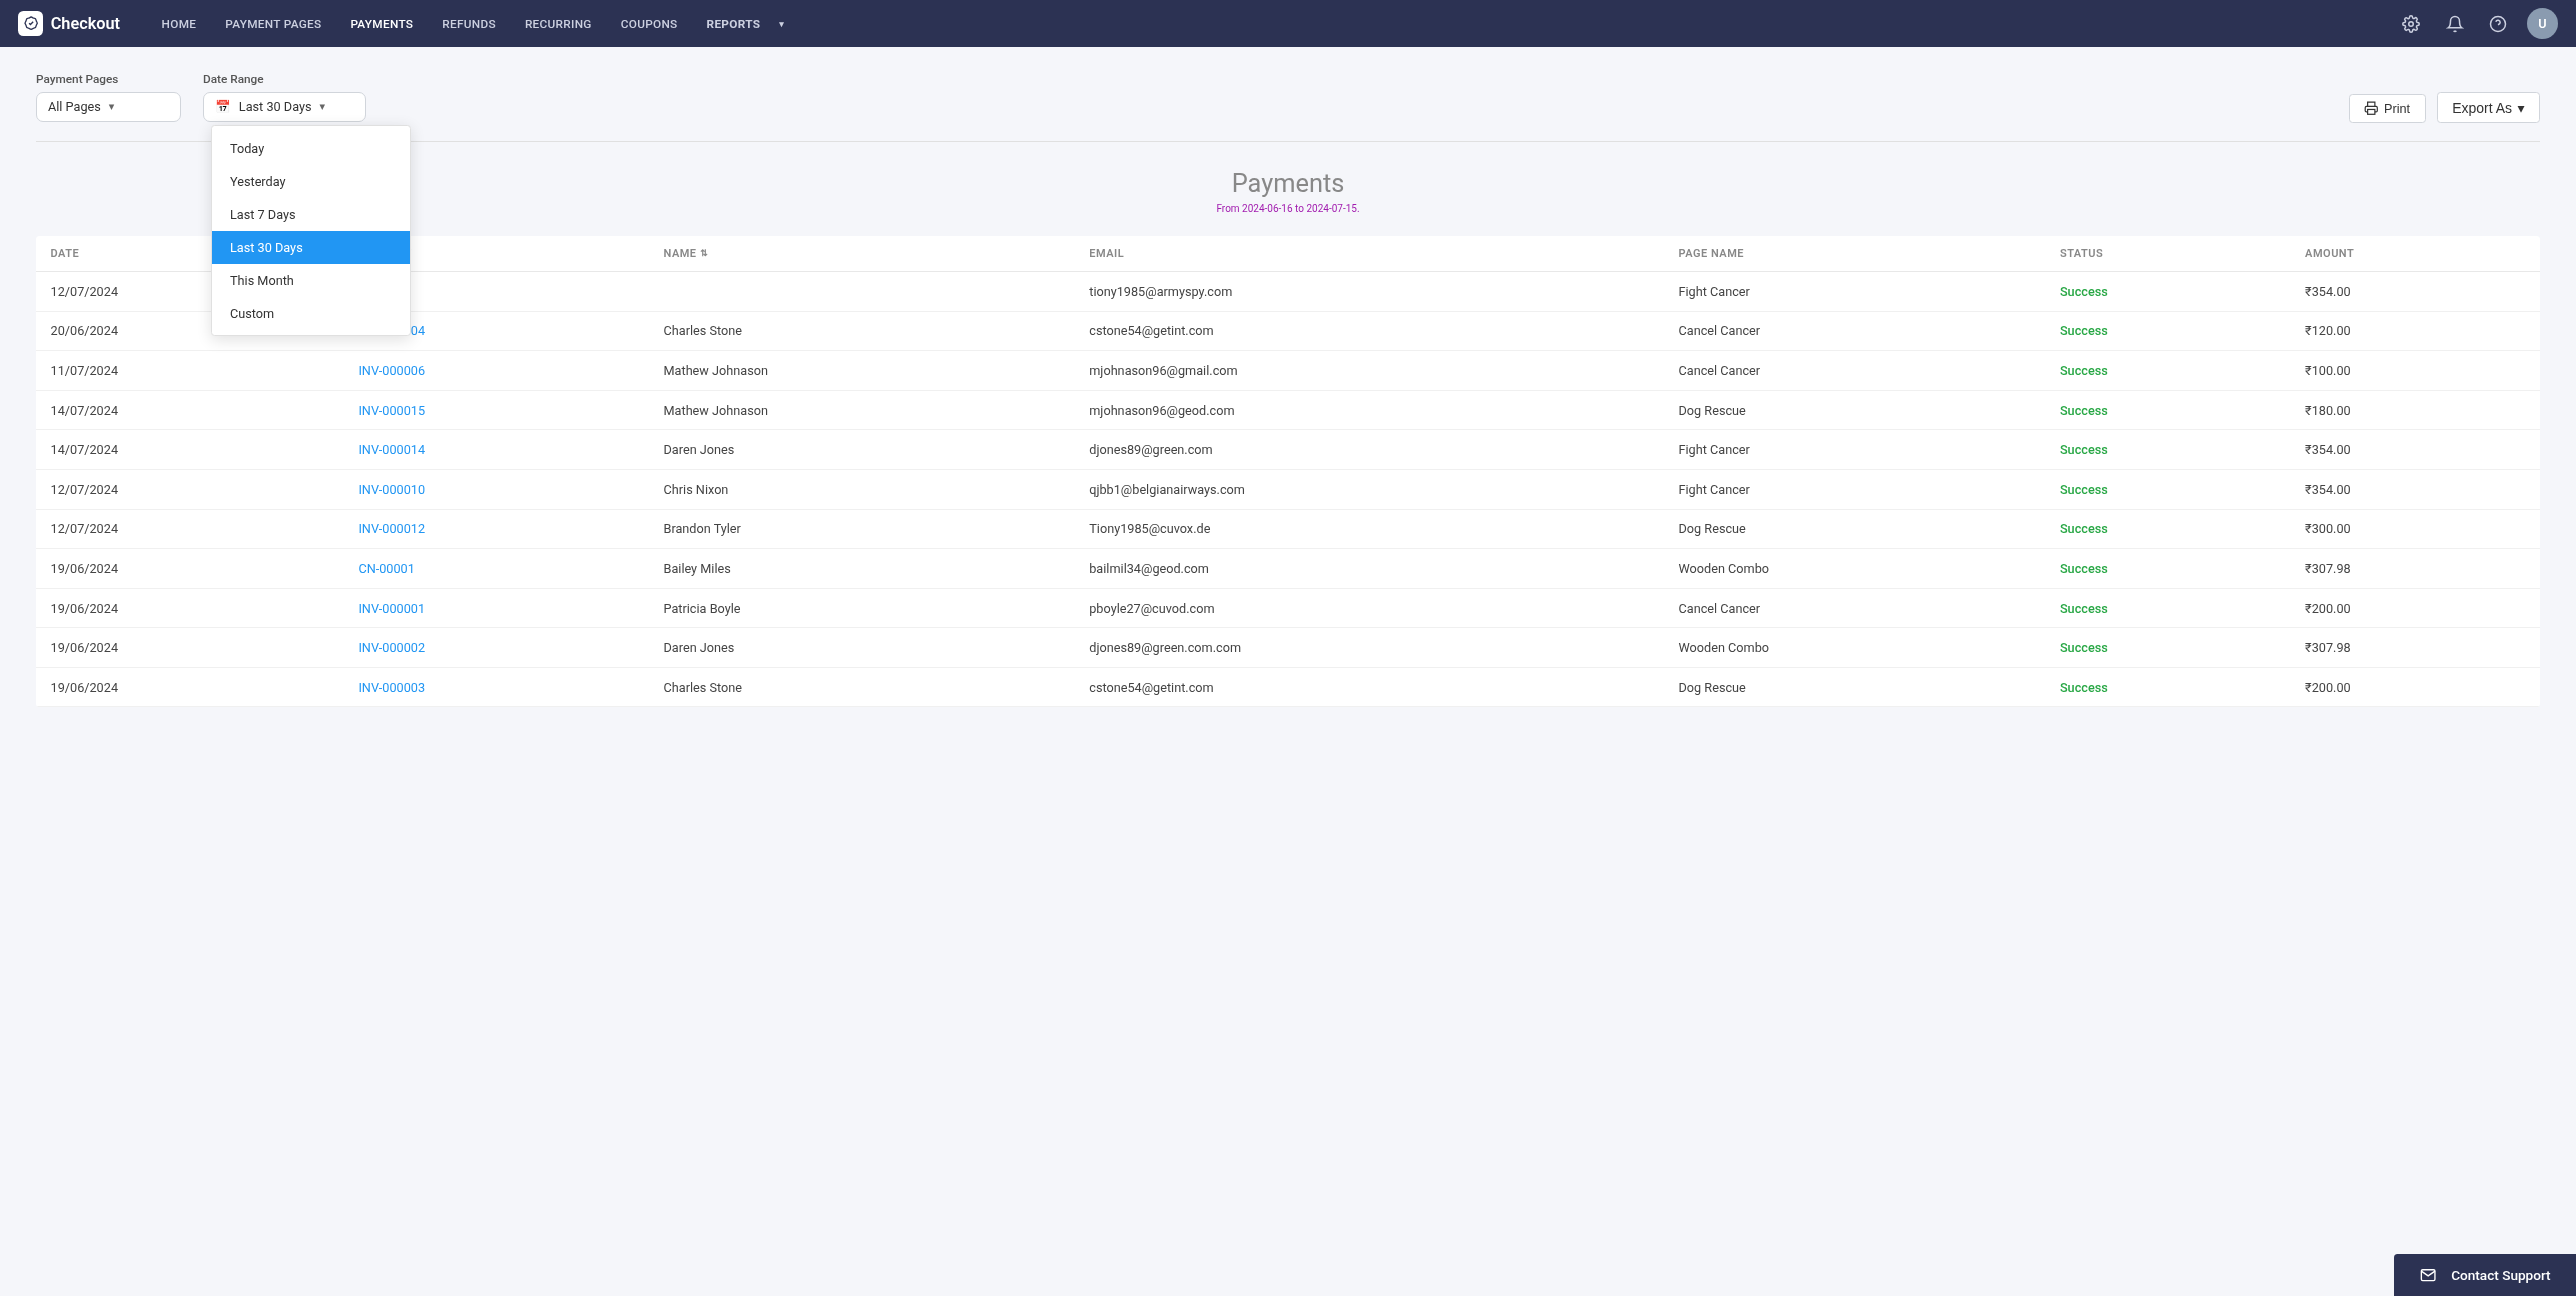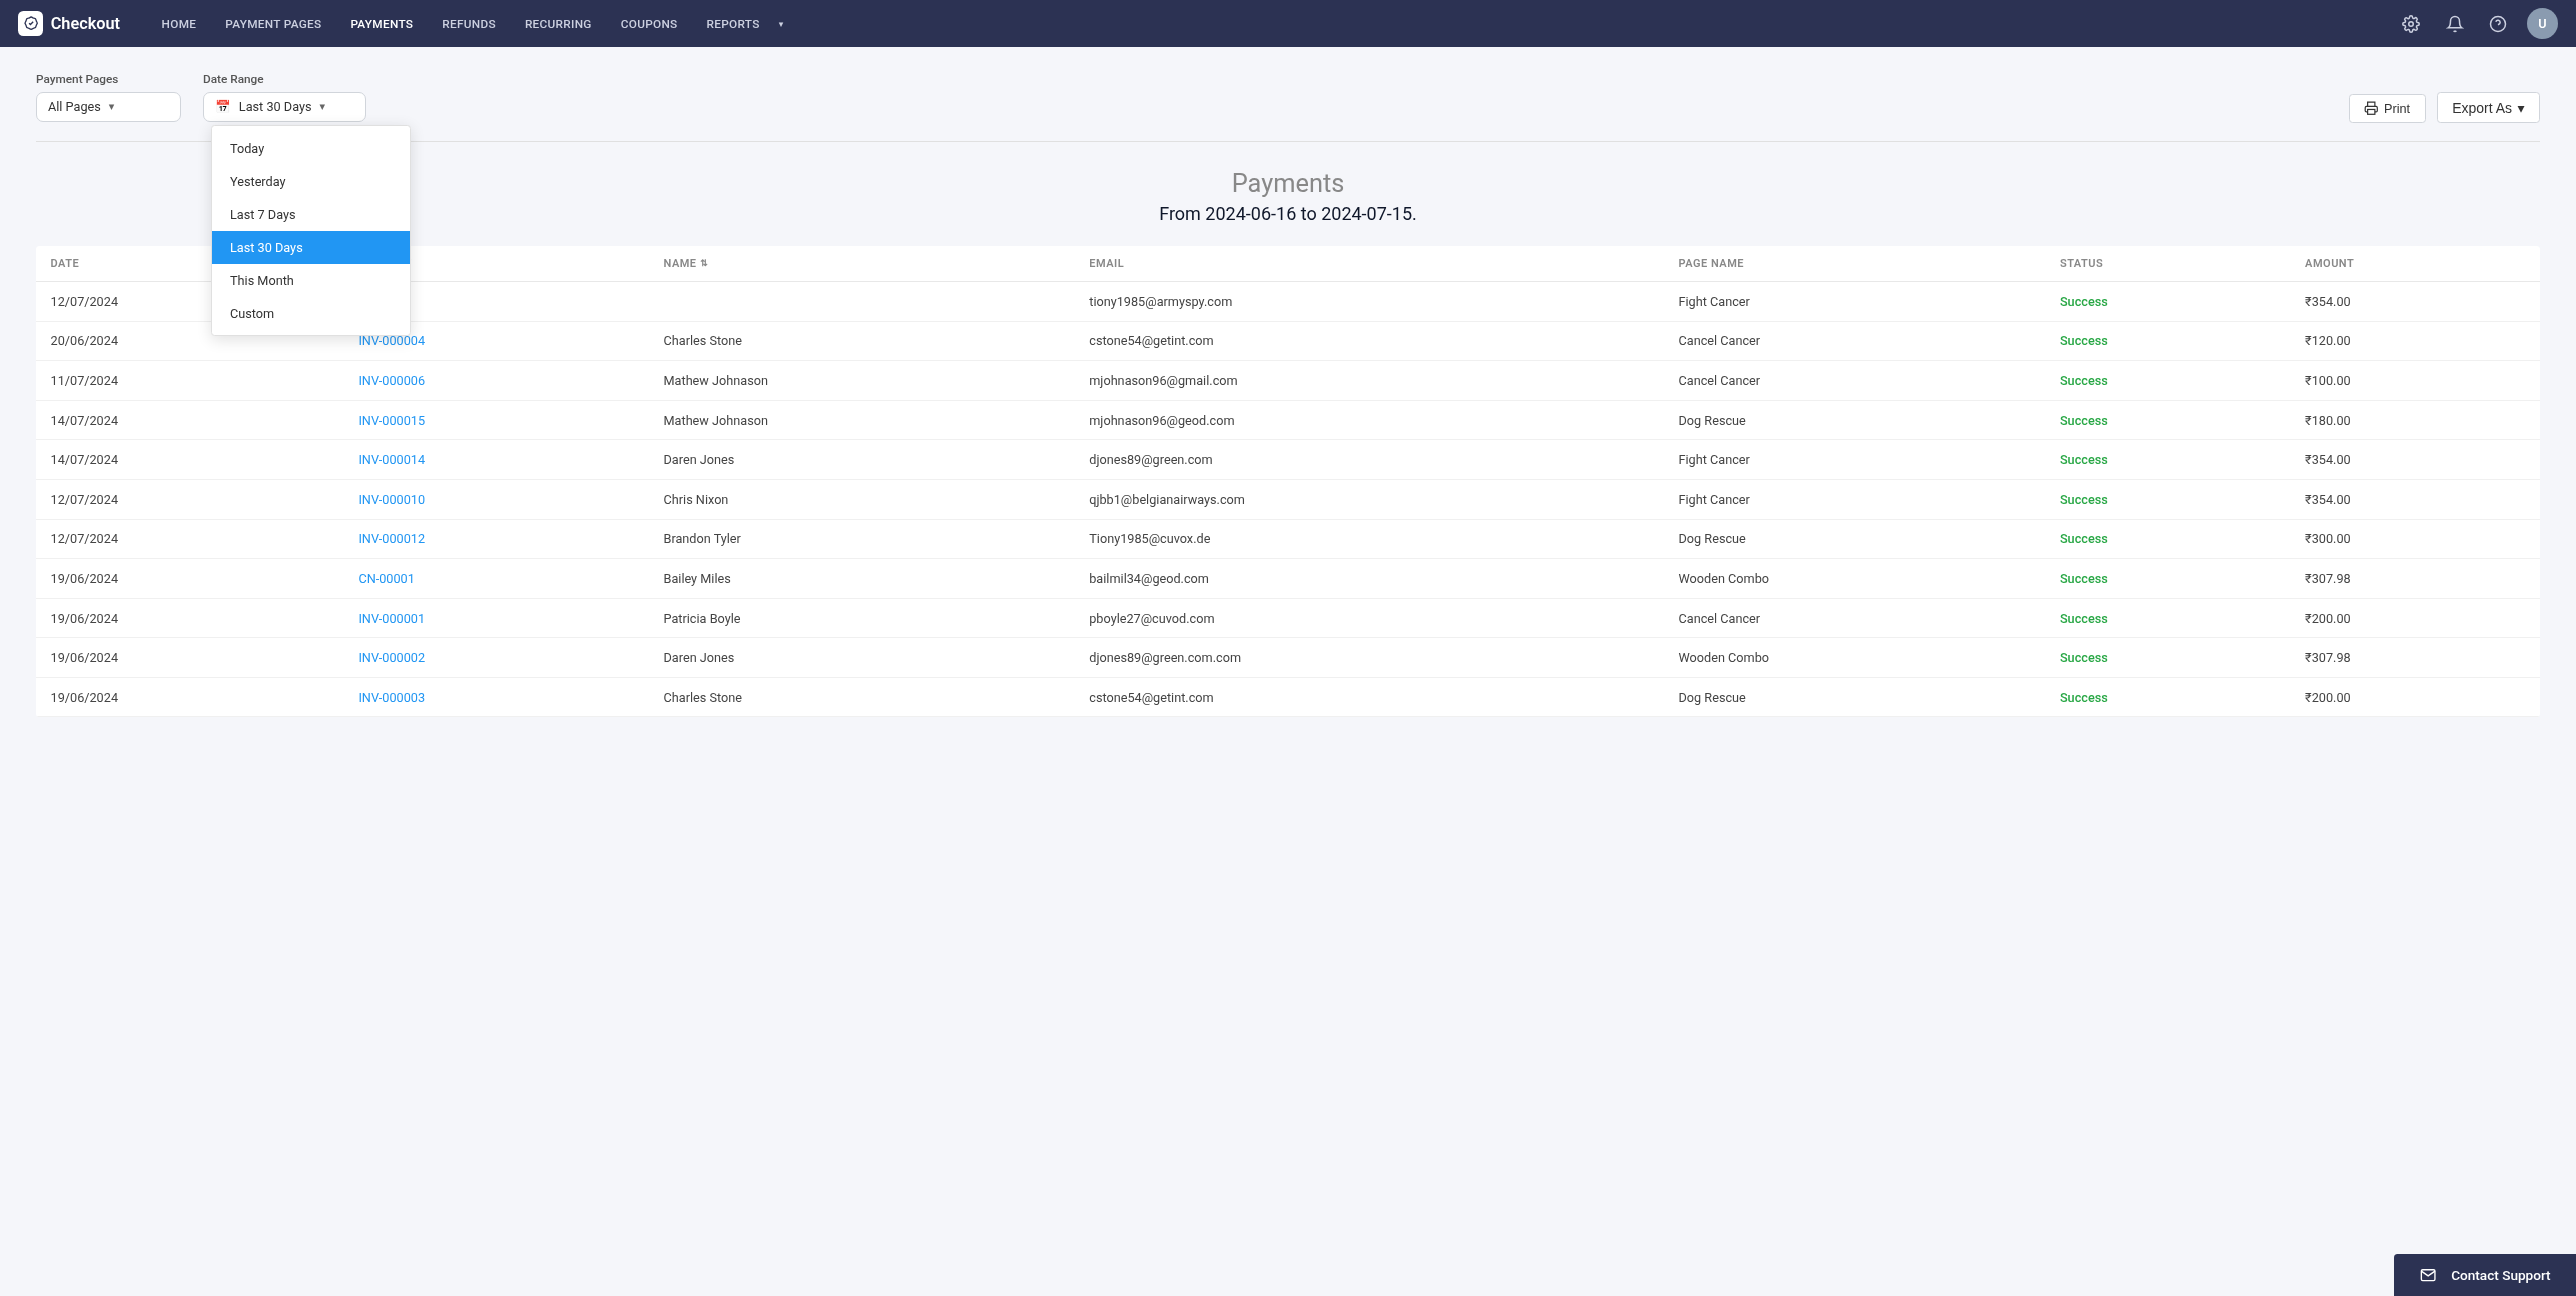--- a/index.html
+++ b/index.html
@@ -45,21 +45,21 @@
       display: flex;
       align-items: center;
       font-size: 11.8px;
       font-weight: 500;
       letter-spacing: 0.3px;
       transition: color 0.2s;
       text-align: center;
     }
     .nav-link.active { color: #fff; }
     .nav-link-reports {
-      display: flex; align-items: center; gap: 19px;
+      display: flex; align-items: center; gap: 19px; font-weight: bold;
     }
     .nav-right {
       display: flex;
       align-items: center;
       gap: 14.5px;
     }
     .nav-icon-btn {
       color: #ccd0e0;
       cursor: pointer;
       width: 29px; height: 29px;
@@ -181,22 +181,22 @@
       margin-bottom: 22px;
       margin-top: 7.3px;
     }
     .payments-title {
       font-size: 25.4px;
       color: #888;
       font-weight: 400;
       margin-bottom: 5.4px;
     }
     .payments-subtitle {
-      font-size: 18px;
-      color: #0f172a;
+      font-size: 10px;
+      color: #a21caf;
     }
 
     
     .table-container {
       background: #fff;
       border-radius: 3.6px;
       overflow: hidden;
     }
     table {
       width: 100%;

